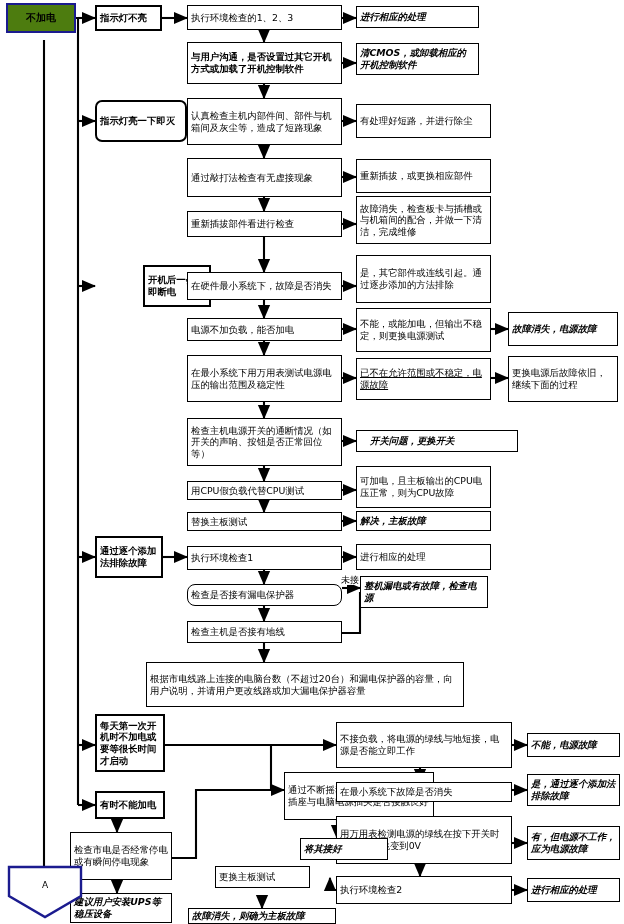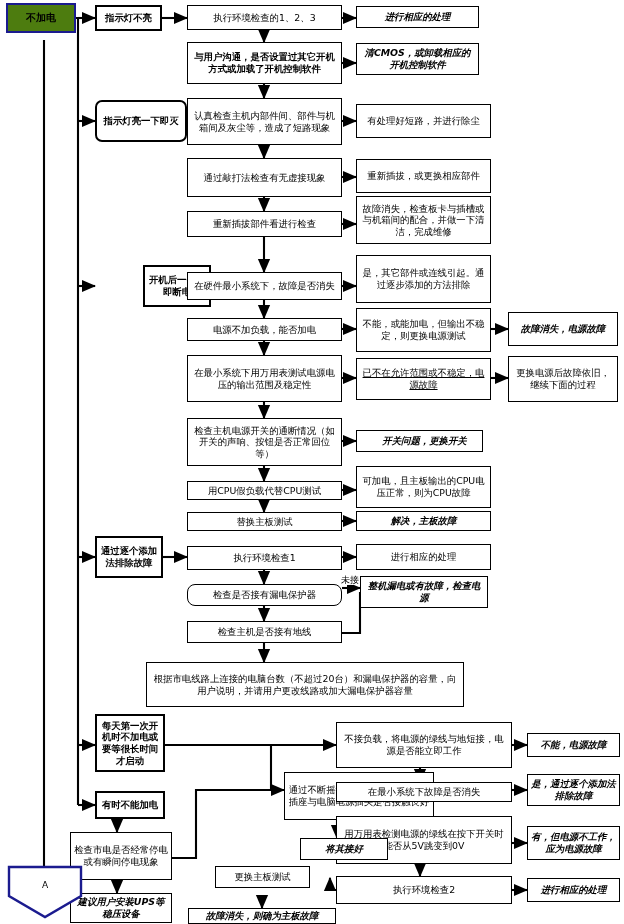--- a/index.html
+++ b/index.html
@@ -2,21 +2,21 @@
 <html><head>
 <meta charset="utf-8">
 <style>
   html,body{margin:0;padding:0;background:#fff;}
   body{width:624px;height:924px;position:relative;overflow:hidden;
        font-family:"DejaVu Sans","Liberation Sans",sans-serif;}
   #canvas{position:absolute;left:0;top:0;width:624px;height:924px;}
   .node{position:absolute;box-sizing:border-box;border:1.6px solid #000;background:#fff;
         font-size:9.4px;line-height:11.6px;color:#000;padding:2px 3px;z-index:5;
         display:flex;align-items:center;letter-spacing:0px;}
-  .node.cjk{font-family:"DejaVu Sans","Liberation Sans",sans-serif;text-align:center;}
+  .node.cjk{font-family:"DejaVu Sans","Liberation Sans",sans-serif;}
   .node.ital{font-style:italic;font-weight:bold;}
   .node.heavy{border-width:2.2px;font-weight:bold;}
   .node span{display:block;width:100%;}
   .startnode{position:absolute;box-sizing:border-box;border:2px solid #1b1b8f;background:#4d7c0f;
         font-size:10px;color:#000;z-index:6;display:flex;align-items:center;
         justify-content:center;font-weight:bold;}
   .edgelabel{position:absolute;font-size:9px;color:#000;z-index:7;background:#fff;
         padding:0 1px;line-height:10px;}
   svg.lines{position:absolute;left:0;top:0;width:624px;height:924px;z-index:1;}
   .pent{position:absolute;z-index:6;}
@@ -247,21 +247,21 @@
   </div>
   <div class="node cjk" style="left:356px;top:358px;width:135px;height:42px;text-decoration:underline;">
     <span>已不在允许范围或不稳定，电源故障</span>
   </div>
   <div class="node cjk ital" style="left:508px;top:312px;width:110px;height:34px;">
     <span>故障消失，电源故障</span>
   </div>
   <div class="node cjk" style="left:508px;top:356px;width:110px;height:46px;">
     <span>更换电源后故障依旧，继续下面的过程</span>
   </div>
-  <div class="node cjk ital" style="left:356px;top:430px;width:127px;height:22px;padding-left:13px;">
+  <div class="node cjk ital" style="left:356px;top:430px;width:162px;height:22px;padding-left:13px;">
     <span>开关问题，更换开关</span>
   </div>
   <div class="node cjk" style="left:356px;top:466px;width:135px;height:42px;">
     <span>可加电，且主板输出的CPU电压正常，则为CPU故障</span>
   </div>
   <div class="node cjk ital" style="left:356px;top:511px;width:135px;height:20px;">
     <span>解决，主板故障</span>
   </div>
   <div class="node cjk" style="left:356px;top:544px;width:135px;height:26px;">
     <span>进行相应的处理</span>

